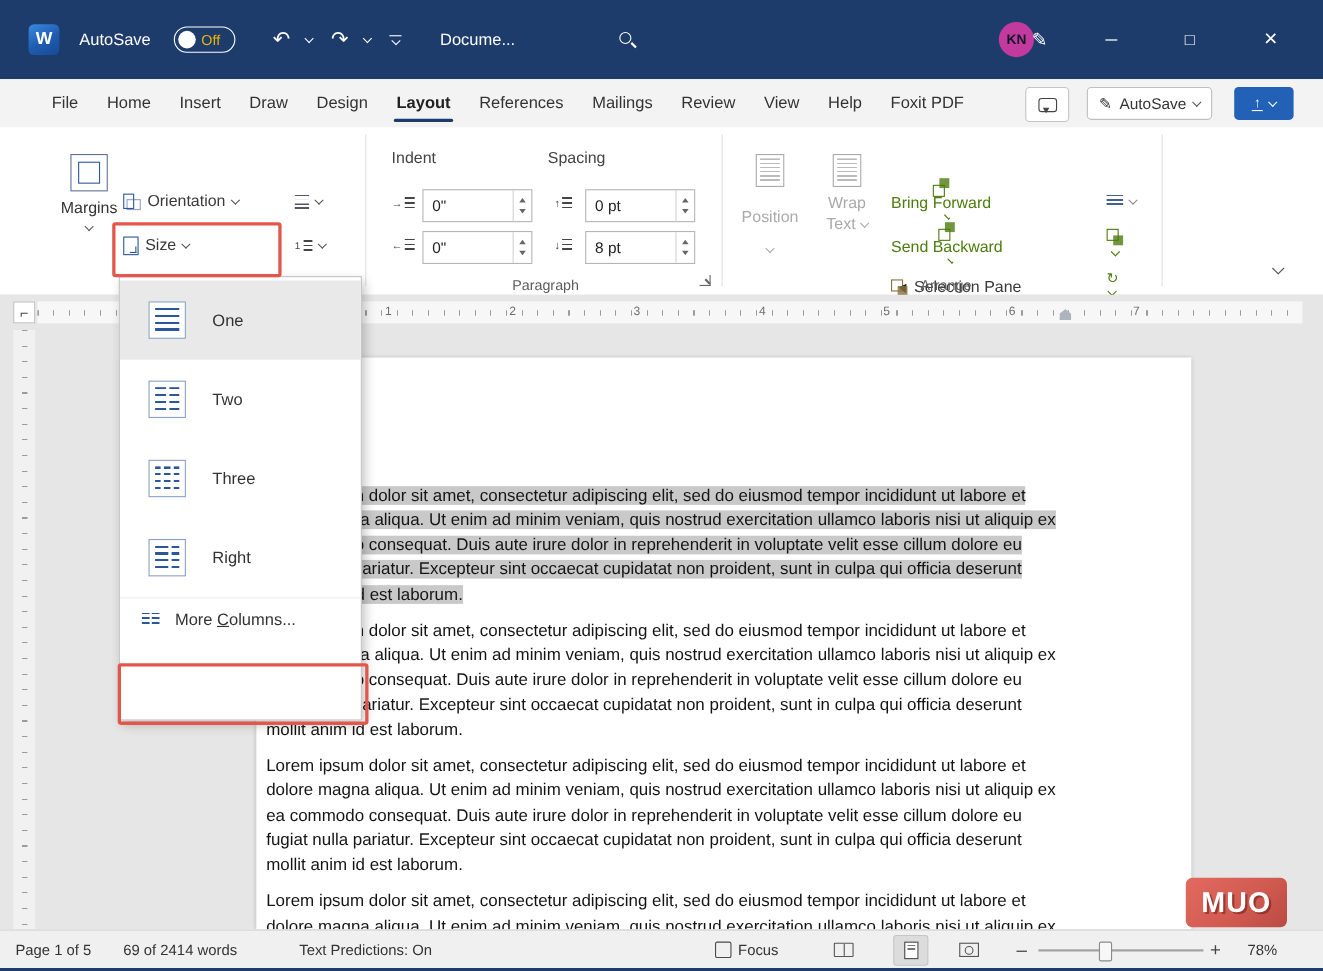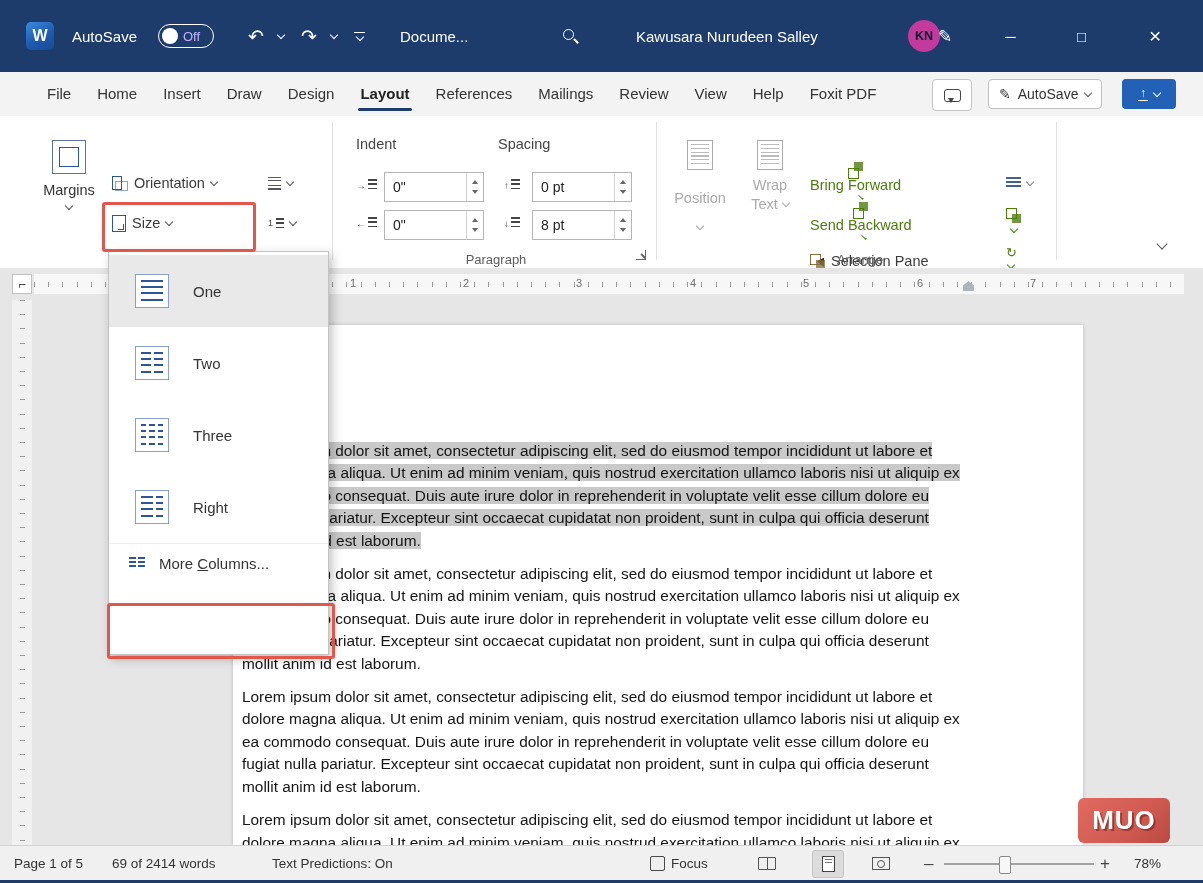--- a/index.html
+++ b/index.html
@@ -12,21 +12,21 @@
   .c7{width:7px;height:7px;margin-top:-4px;}
   .lns{display:inline-block;background:repeating-linear-gradient(to bottom,currentColor 0 1.6px,transparent 1.6px 4.4px);}
   .vsep{position:absolute;top:6px;height:138px;width:1px;background:#e2e2e2;}
 
   
   .titlebar{position:absolute;top:0;left:0;right:0;height:72px;background:#1d3c6c;}
   .tb-item{position:absolute;top:0;height:72px;display:flex;align-items:center;color:#fff;font-size:15px;}
   .wlogo{width:28px;height:28px;border-radius:5px;background:linear-gradient(150deg,#3a8ae0,#1e5bb0 55%,#174a94);display:flex;align-items:center;justify-content:center;font-weight:700;font-size:16px;color:#fff;}
   .tg{width:56px;height:24px;border:1.6px solid #fff;border-radius:13px;display:flex;align-items:center;padding:0 6px 0 3px;gap:5px;box-sizing:border-box;cursor:pointer;}
   .tg-knob{width:16px;height:16px;background:#fff;border-radius:50%;}
-  .tg-label{font-size:13px;color:#c4b5fd;}
+  .tg-label{font-size:13px;color:#eab308;}
   .arrowglyph{font-size:19px;line-height:1;}
   .qat{display:flex;flex-direction:column;align-items:center;gap:3px;color:#fff;}
   .qat .bar{width:11px;height:1.6px;background:#fff;}
   .sic{width:17px;height:17px;position:relative;}
   .sic::before{content:"";position:absolute;left:1px;top:1px;width:9px;height:9px;border:1.8px solid #fff;border-radius:50%;}
   .sic::after{content:"";position:absolute;left:11.5px;top:10.5px;width:6px;height:1.8px;background:#fff;transform:rotate(45deg);transform-origin:left center;}
   .avatar{width:32px;height:32px;border-radius:50%;background:#c23a9e;display:flex;align-items:center;justify-content:center;font-size:12.5px;font-weight:700;color:#0f172a;margin-left:48px;}
   .winbtn{font-size:15px;cursor:pointer;}
 
   
@@ -156,21 +156,20 @@
     <div class="tb-item" style="left:354px">
       <span class="qat">
           <span class="bar"></span>
           <span class="chv c5" style="margin-top:-2px"></span>
         </span>
     </div>
     <div class="tb-item" style="left:400px">Docume...</div>
     <div class="tb-item" style="left:562px">
         <span class="sic"></span>
       </div>
-    <div class="tb-item" style="left:636px">Kawusara Nurudeen Salley</div>
     <div class="tb-item" style="left:860px">
         <span class="avatar">KN</span>
       </div>
     <div class="tb-item" style="left:938px">
         <span style="font-size:17px">✎</span>
       </div>
     <div class="tb-item winbtn" style="left:1005px">
         <span>─</span>
       </div>
     <div class="tb-item winbtn" style="left:1077px">
@@ -208,21 +207,21 @@
       <span class="shr">
           <b>↑</b>
           <i></i>
         </span>
       <span class="chv c5"></span>
     </div>
   </div>
 
   <div class="ribbon">
 
-    <div class="bigbtn" style="left:36px;top:8px;width:66px;height:138px">
+    <div class="bigbtn" style="left:48px;top:8px;width:66px;height:138px">
       <span class="marg-ic"></span>
       <span>Margins</span>
       <span class="chv c5" style="color:#555"></span>
     </div>
 
     <div class="rrow" style="left:112px;top:16px">
       <span class="ori"></span>
       <span>Orientation</span>
       <span class="chv c5" style="color:#555"></span>
     </div>

